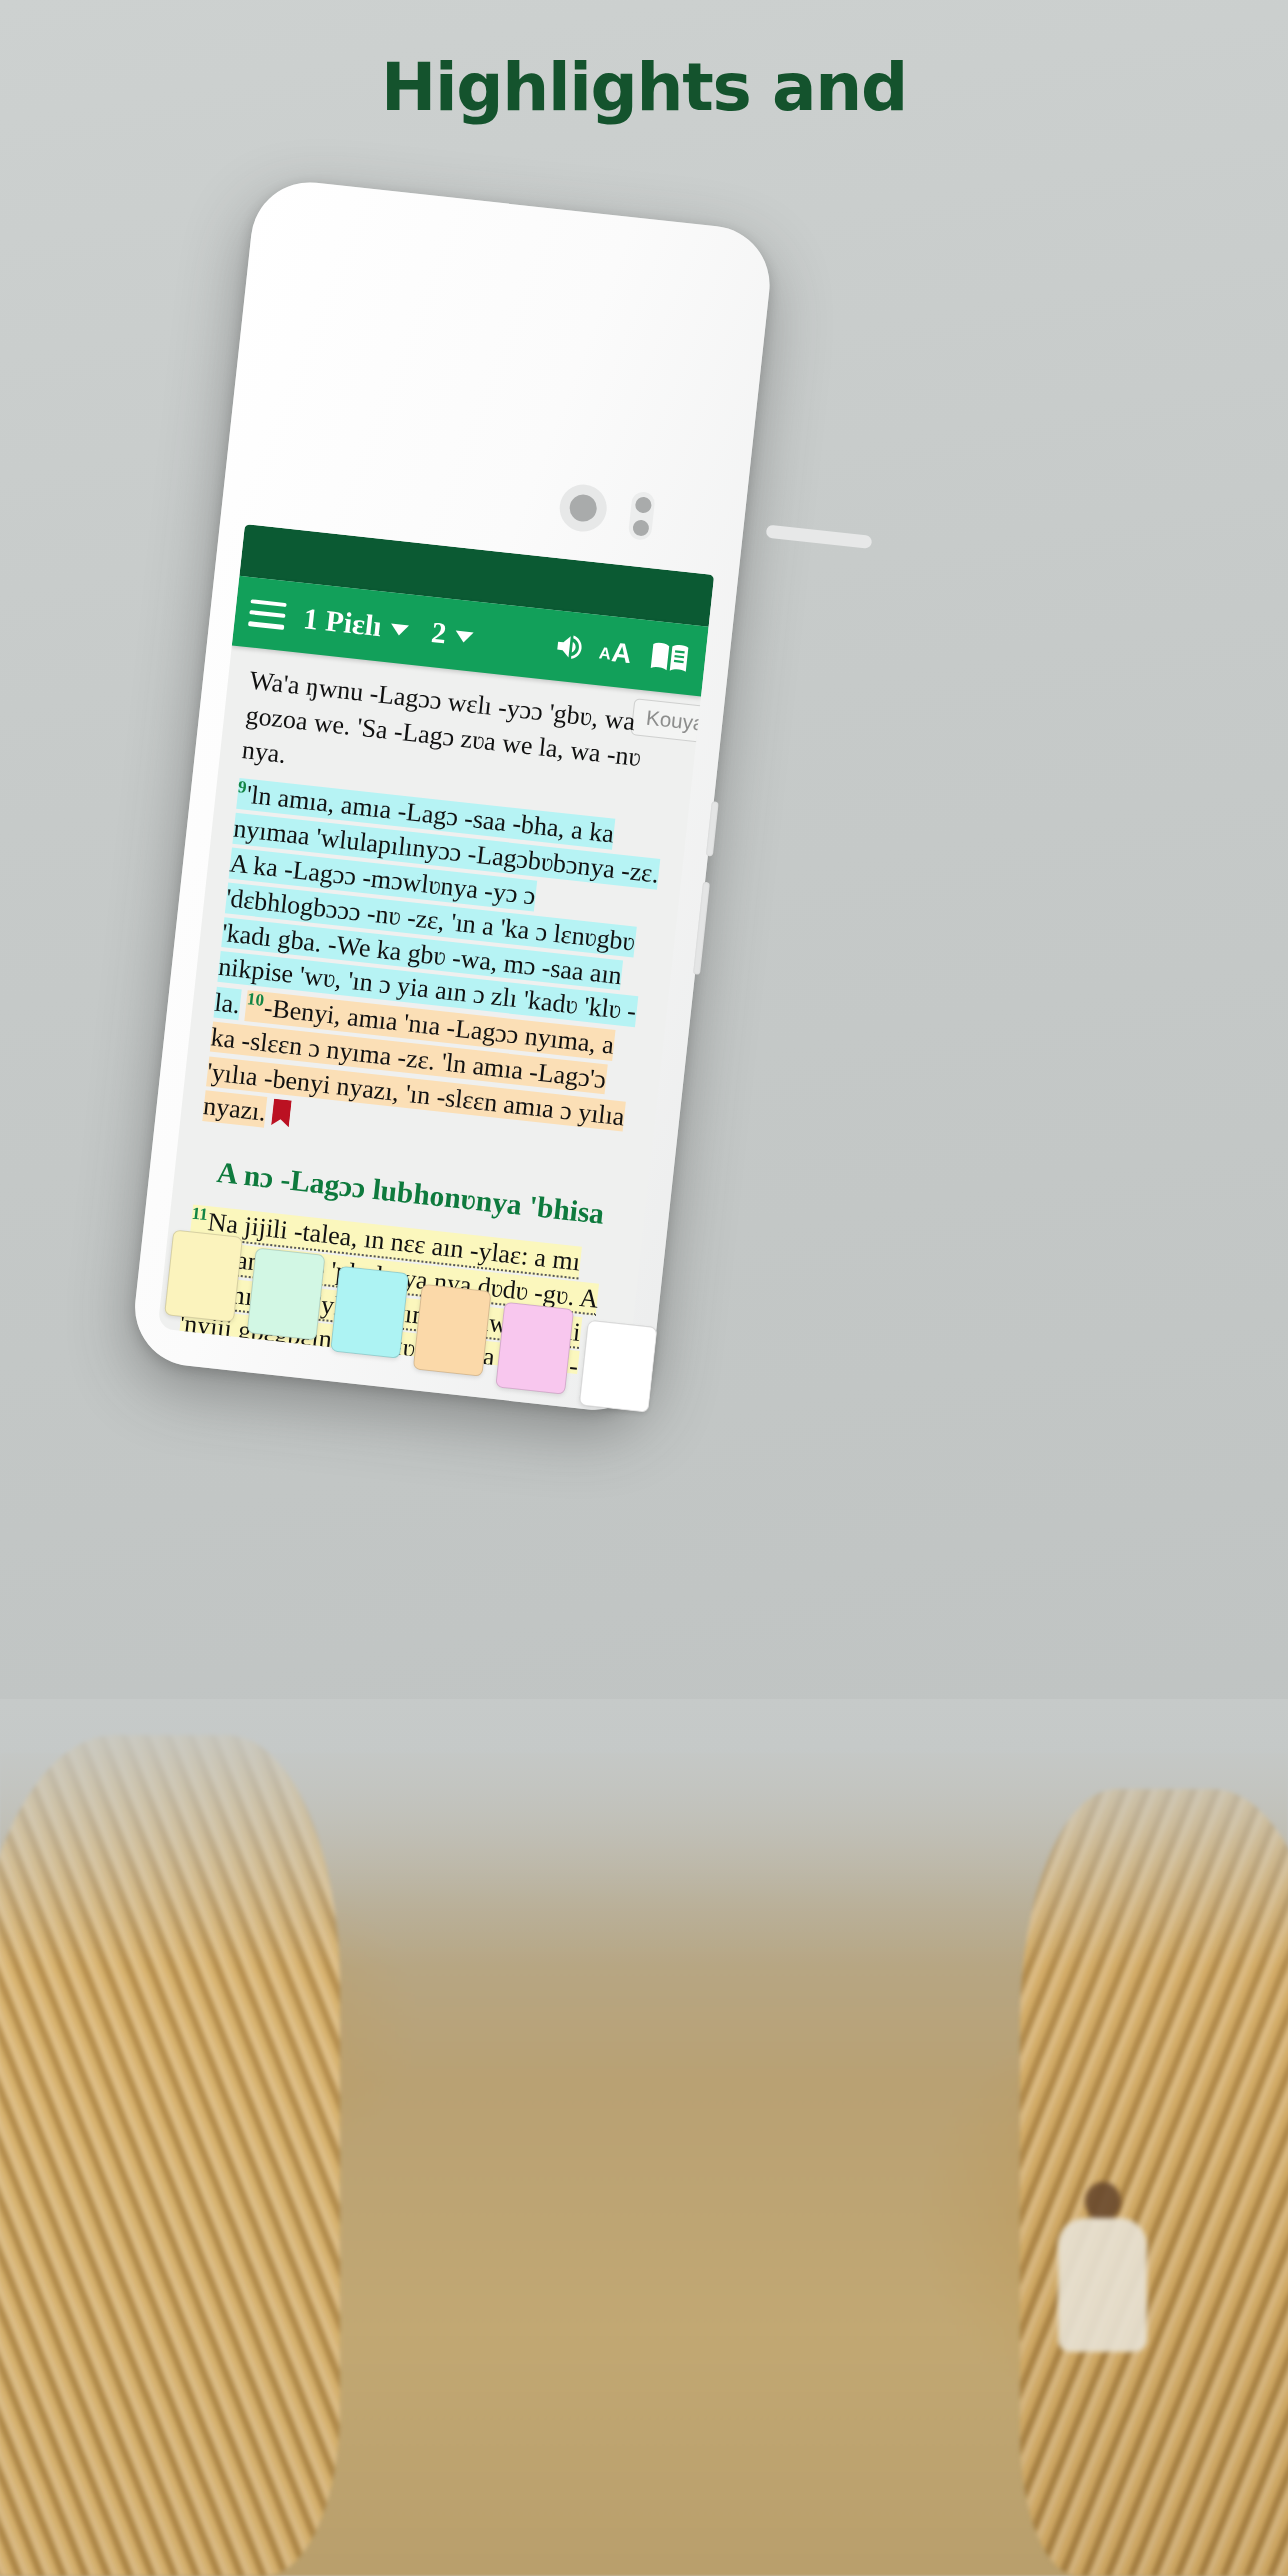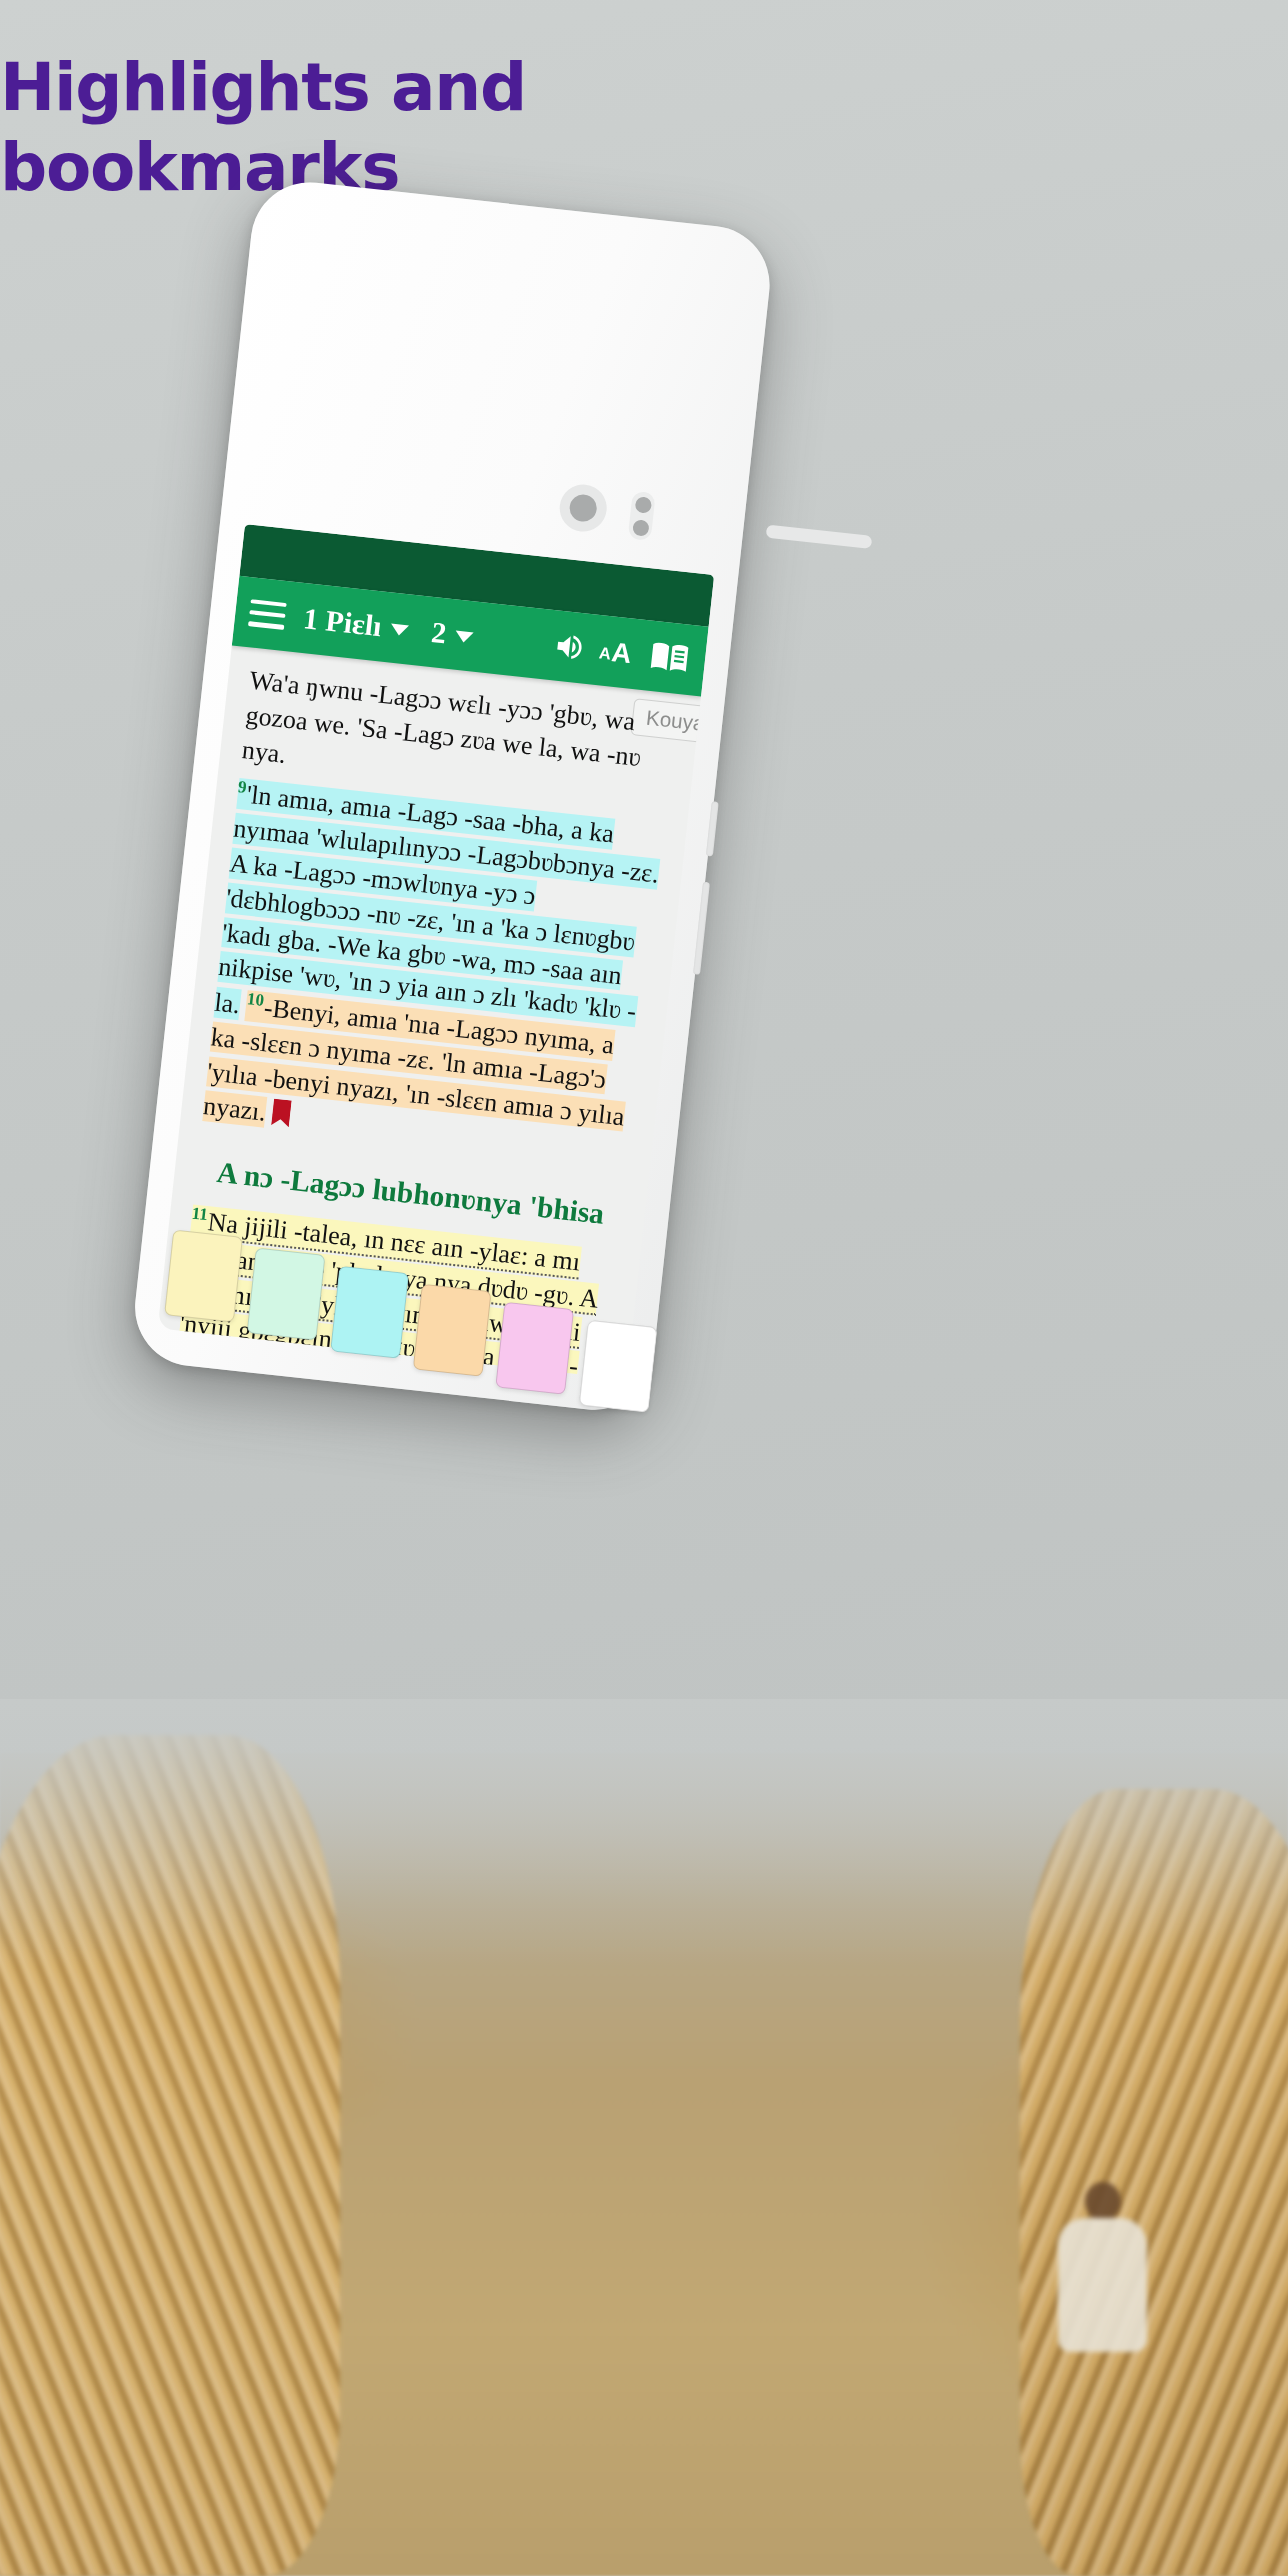--- a/index.html
+++ b/index.html
@@ -48,26 +48,27 @@
   .bg-figure .head{position:absolute;left:47px;top:0;width:36px;height:39px;border-radius:50%;background:#6a4a2e;}
   .bg-figure .body{position:absolute;left:19.7px;top:36px;width:89px;height:134px;border-radius:27px 27px 12.5px 12.5px;background:#e8e2d4;}
   .bg-haze{
     position:absolute;left:0;top:1699px;width:1288px;height:268px;
     background:linear-gradient(to bottom, rgba(198,202,201,1) 0%, rgba(198,202,201,0) 100%);
   }
 
   
   .headline{
     position:absolute;left:0;top:55px;width:1288px;
+    text-align:center;
     font-family:"DejaVu Sans", sans-serif;
     font-weight:bold;
     font-size:66px;
     line-height:1.0;
     letter-spacing:-1.3px;
-    color:#4c1d95;
+    color:#14532d;
   }
   .headline .l2{display:block;margin-top:14.3px;}
 
   
   .phone-rot{
     position:absolute;left:0;top:0;width:1288px;height:2576px;
     transform:rotate(6.2deg);
     transform-origin:644px 1342px;
   }
   .phone-body{
@@ -180,21 +181,20 @@
   <div class="bg-straw-r"></div>
   <div class="bg-figure">
     <div class="head"></div>
       <div class="body"></div>
   </div>
   <div class="bg-haze"></div>
 </div>
 
 <div class="headline">
   <span>Highlights and</span>
-  <span class="l2">bookmarks</span>
 </div>
 
 <div class="phone-rot">
 
   <div class="phone-body">
     <div class="phone-sidebtn btn-a"></div>
     <div class="phone-sidebtn btn-b"></div>
   </div>
 
   <div class="cam-lens">

